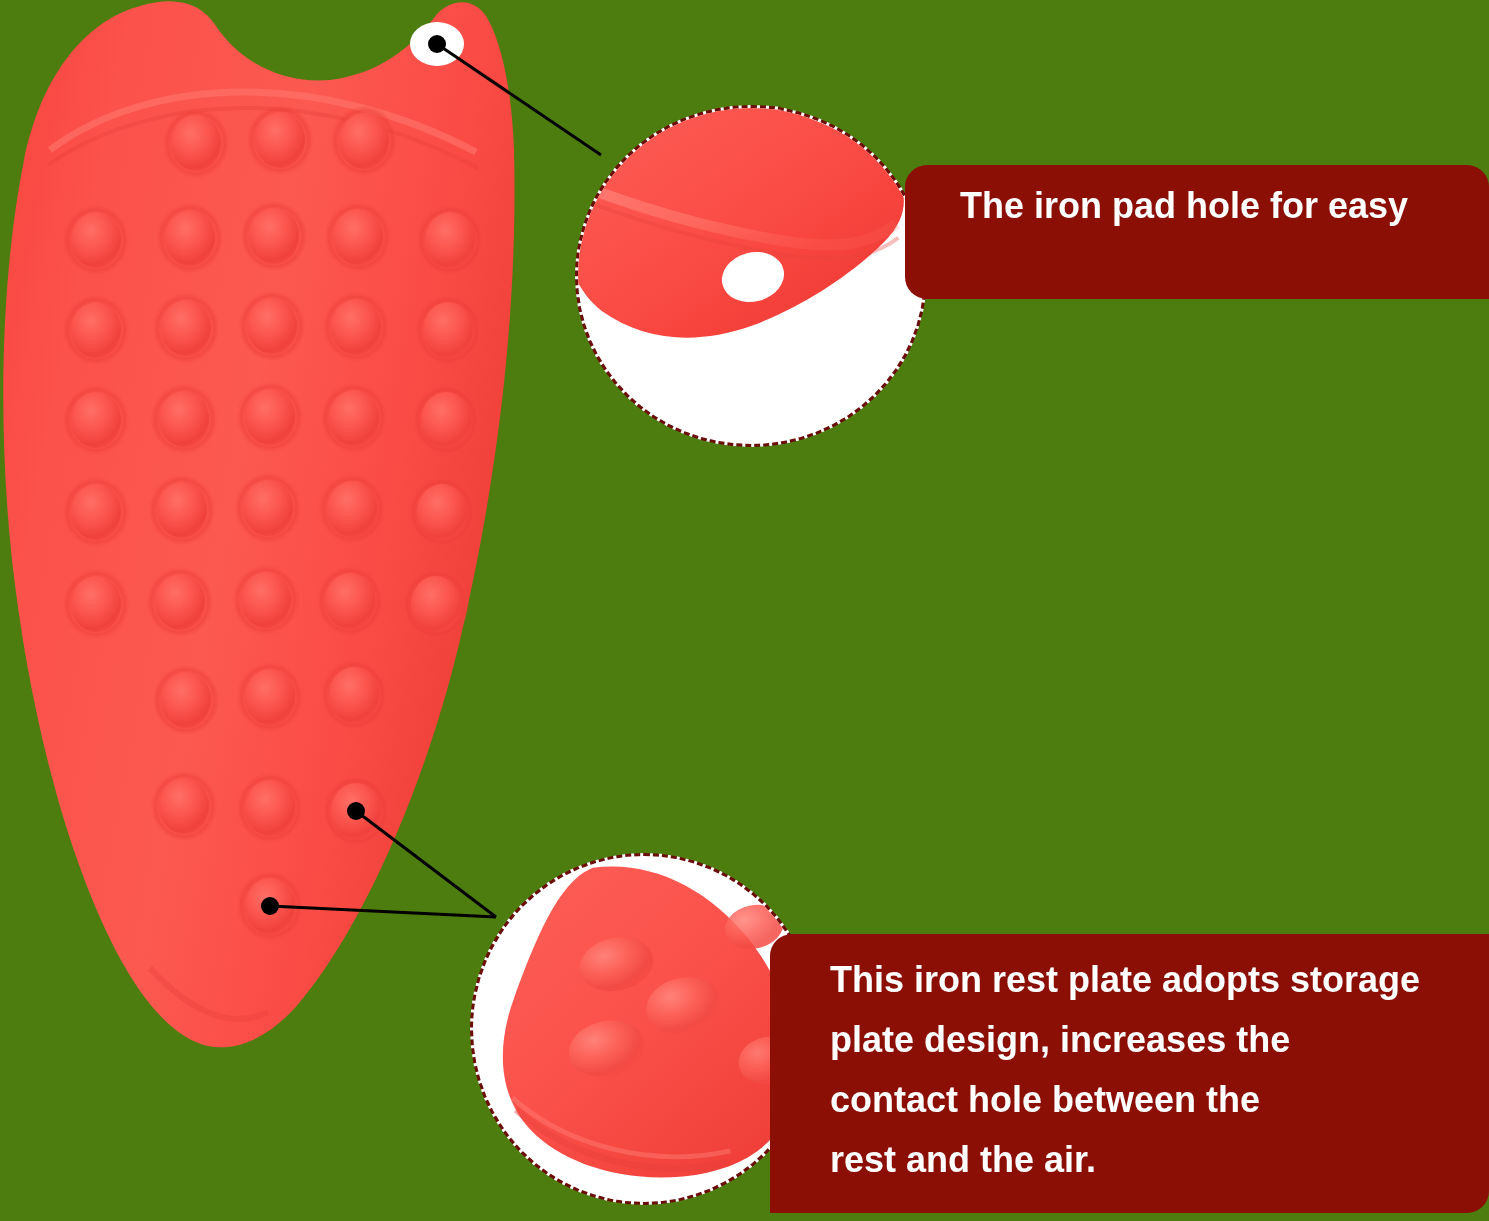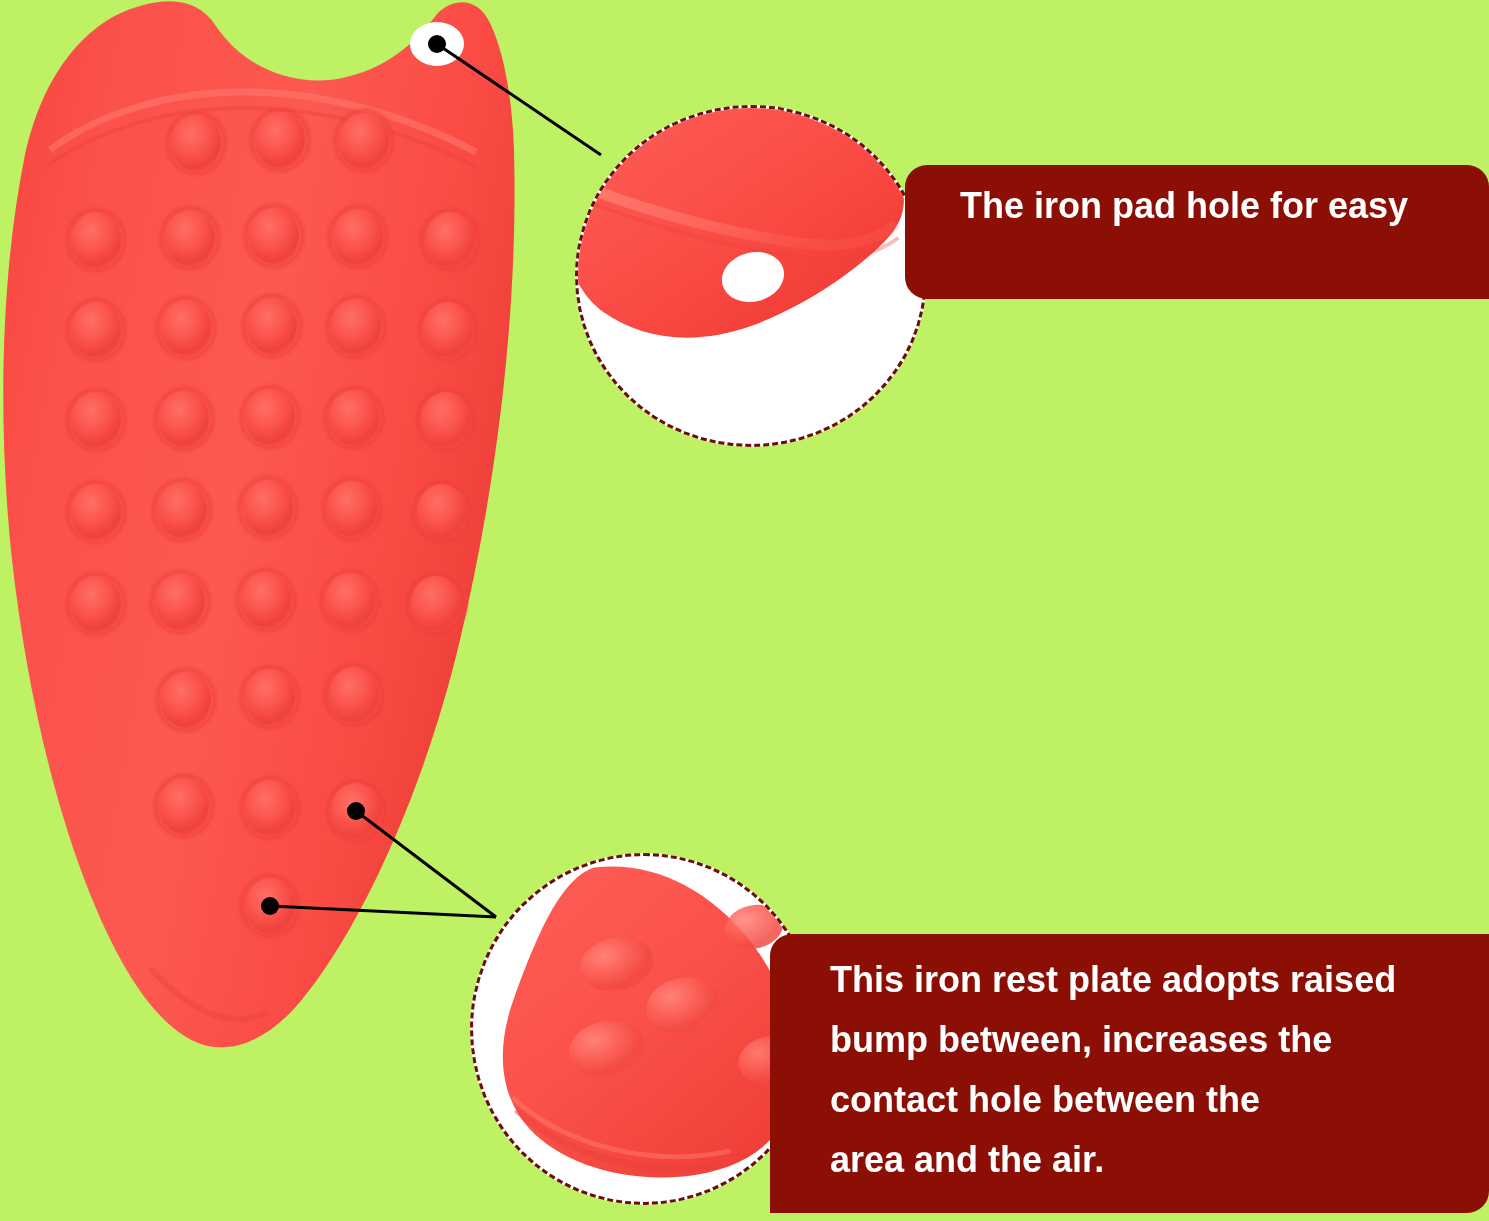--- a/index.html
+++ b/index.html
@@ -9,21 +9,21 @@
     background: #ffffff;
   }
   body {
     font-family: "Liberation Sans", sans-serif;
   }
 
   #stage {
     position: relative;
     width: 1489px;
     height: 1221px;
-    background: #bef264;
+    background: #4d7c0f;
     overflow: hidden;
   }
 
   
   .pad-wrap {
     position: absolute;
     left: 0px;
     top: 0px;
     width: 520px;
     height: 1060px;
@@ -384,24 +384,24 @@
         </g>
       </svg>
     </div>
   </div>
 
   <div class="callout callout-1">
     <span class="line">The iron pad hole for easy</span>
   </div>
 
   <div class="callout callout-2">
-    <span class="line">This iron rest plate adopts raised</span>
-    <span class="line">bump between, increases the</span>
+    <span class="line">This iron rest plate adopts storage</span>
+    <span class="line">plate design, increases the</span>
     <span class="line">contact hole between the</span>
-    <span class="line">area and the air.</span>
+    <span class="line">rest and the air.</span>
   </div>
 
   <svg class="pointer-layer" viewBox="0 0 1489 1221" xmlns="http://www.w3.org/2000/svg">
 
     <line x1="437" y1="44" x2="601" y2="155" stroke="#000000" stroke-width="3"></line>
     <circle cx="437" cy="44" r="9" fill="#000000"></circle>
 
     <line x1="356" y1="811" x2="496" y2="917" stroke="#000000" stroke-width="3"></line>
     <line x1="270" y1="906" x2="496" y2="917" stroke="#000000" stroke-width="3"></line>
     <circle cx="356" cy="811" r="9" fill="#000000"></circle>

